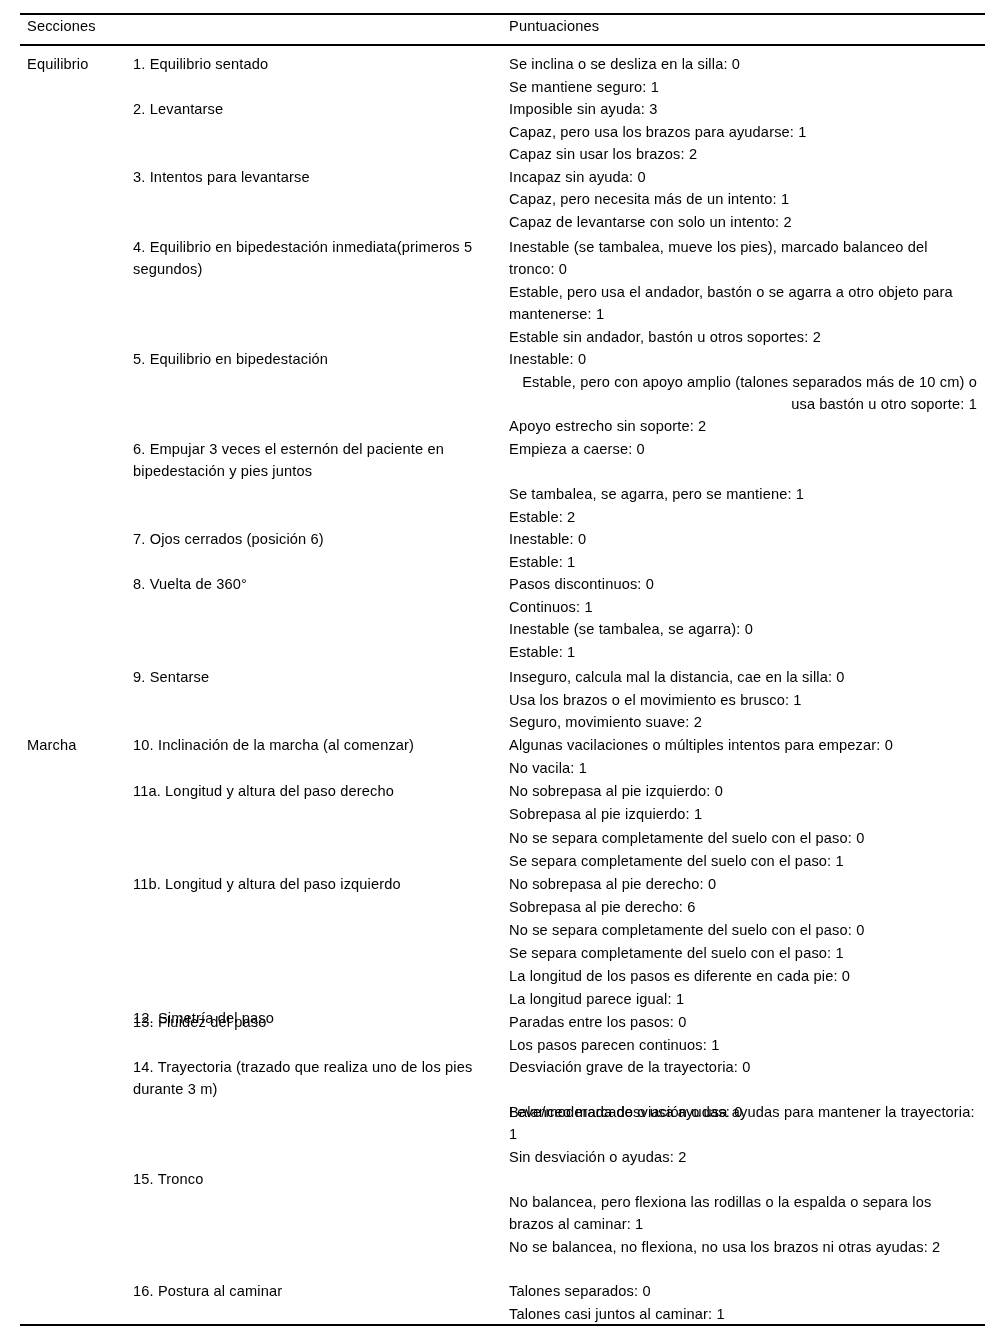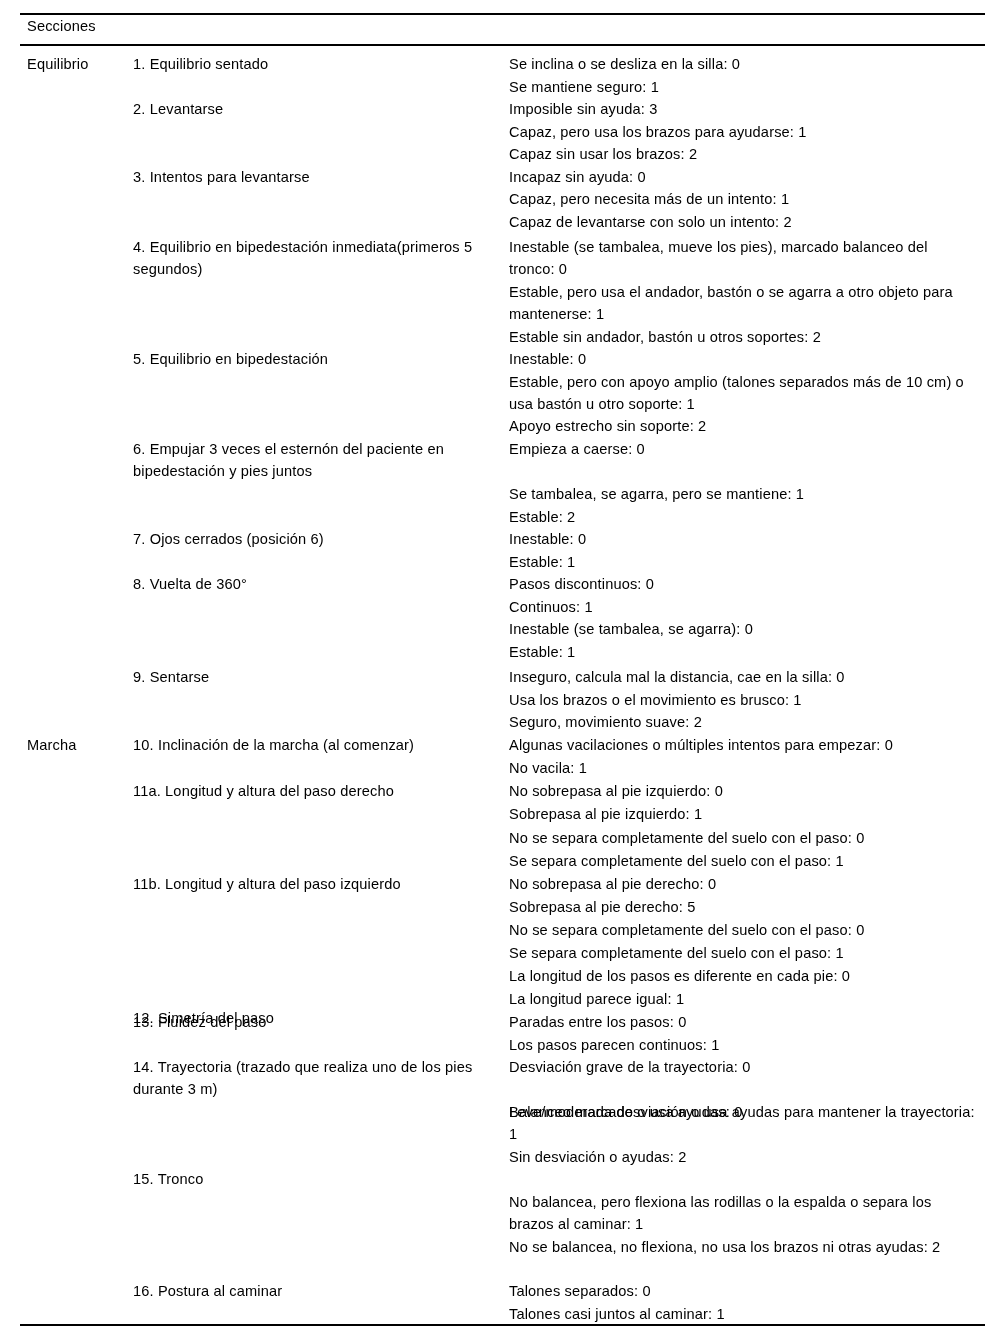--- a/index.html
+++ b/index.html
@@ -47,20 +47,21 @@
 </head>
 <body>
 
 <div id="page">
 
   <div class="rule rule-top"></div>
   <div class="rule rule-header"></div>
   <div class="rule rule-bottom"></div>
 
   <div class="cell hdr col-sec" style="top:15px">Secciones</div>
+  <div class="cell hdr col-score" style="top:15px">Puntuaciones</div>
 
   <div id="sections-layer">
       <div class="cell col-sec" style="top: 53px;">Equilibrio</div>
       <div class="cell col-sec" style="top: 734px;">Marcha</div>
     </div>
   <div id="items-layer">
       <div class="cell col-item" style="top: 53px;">1. Equilibrio sentado</div>
       <div class="cell col-item" style="top: 98px;">2. Levantarse</div>
       <div class="cell col-item" style="top: 166px;">3. Intentos para levantarse</div>
       <div class="cell col-item" style="top: 236px;">4. Equilibrio en bipedestación inmediata(primeros 5 segundos)</div>
@@ -84,42 +85,42 @@
       <div class="cell col-score" style="top: 98px;">Imposible sin ayuda: 3</div>
       <div class="cell col-score" style="top: 121px;">Capaz, pero usa los brazos para ayudarse: 1</div>
       <div class="cell col-score" style="top: 143px;">Capaz sin usar los brazos: 2</div>
       <div class="cell col-score" style="top: 166px;">Incapaz sin ayuda: 0</div>
       <div class="cell col-score" style="top: 188px;">Capaz, pero necesita más de un intento: 1</div>
       <div class="cell col-score" style="top: 211px;">Capaz de levantarse con solo un intento: 2</div>
       <div class="cell col-score" style="top: 236px;">Inestable (se tambalea, mueve los pies), marcado balanceo del tronco: 0</div>
       <div class="cell col-score" style="top: 281px;">Estable, pero usa el andador, bastón o se agarra a otro objeto para mantenerse: 1</div>
       <div class="cell col-score" style="top: 326px;">Estable sin andador, bastón u otros soportes: 2</div>
       <div class="cell col-score" style="top: 348px;">Inestable: 0</div>
-      <div class="cell col-score" style="top: 371px;">Estable, pero con apoyo amplio (talones separados más de 10 cm) o usa bastón u otro soporte: 1</div>
+      <div class="cell col-score" style="top: 371px; text-align: right;">Estable, pero con apoyo amplio (talones separados más de 10 cm) o usa bastón u otro soporte: 1</div>
       <div class="cell col-score" style="top: 415px;">Apoyo estrecho sin soporte: 2</div>
       <div class="cell col-score" style="top: 438px;">Empieza a caerse: 0</div>
       <div class="cell col-score" style="top: 483px;">Se tambalea, se agarra, pero se mantiene: 1</div>
       <div class="cell col-score" style="top: 506px;">Estable: 2</div>
       <div class="cell col-score" style="top: 528px;">Inestable: 0</div>
       <div class="cell col-score" style="top: 551px;">Estable: 1</div>
       <div class="cell col-score" style="top: 573px;">Pasos discontinuos: 0</div>
       <div class="cell col-score" style="top: 596px;">Continuos: 1</div>
       <div class="cell col-score" style="top: 618px;">Inestable (se tambalea, se agarra): 0</div>
       <div class="cell col-score" style="top: 641px;">Estable: 1</div>
       <div class="cell col-score" style="top: 666px;">Inseguro, calcula mal la distancia, cae en la silla: 0</div>
       <div class="cell col-score" style="top: 689px;">Usa los brazos o el movimiento es brusco: 1</div>
       <div class="cell col-score" style="top: 711px;">Seguro, movimiento suave: 2</div>
       <div class="cell col-score" style="top: 734px;">Algunas vacilaciones o múltiples intentos para empezar: 0</div>
       <div class="cell col-score" style="top: 757px;">No vacila: 1</div>
       <div class="cell col-score" style="top: 780px;">No sobrepasa al pie izquierdo: 0</div>
       <div class="cell col-score" style="top: 803px;">Sobrepasa al pie izquierdo: 1</div>
       <div class="cell col-score" style="top: 827px;">No se separa completamente del suelo con el paso: 0</div>
       <div class="cell col-score" style="top: 850px;">Se separa completamente del suelo con el paso: 1</div>
       <div class="cell col-score" style="top: 873px;">No sobrepasa al pie derecho: 0</div>
-      <div class="cell col-score" style="top: 896px;">Sobrepasa al pie derecho: 5</div>
+      <div class="cell col-score" style="top: 896px;">Sobrepasa al pie derecho: 6</div>
       <div class="cell col-score" style="top: 919px;">No se separa completamente del suelo con el paso: 0</div>
       <div class="cell col-score" style="top: 942px;">Se separa completamente del suelo con el paso: 1</div>
       <div class="cell col-score" style="top: 965px;">La longitud de los pasos es diferente en cada pie: 0</div>
       <div class="cell col-score" style="top: 988px;">La longitud parece igual: 1</div>
       <div class="cell col-score" style="top: 1011px;">Paradas entre los pasos: 0</div>
       <div class="cell col-score" style="top: 1034px;">Los pasos parecen continuos: 1</div>
       <div class="cell col-score" style="top: 1056px;">Desviación grave de la trayectoria: 0</div>
       <div class="cell col-score" style="top: 1101px;">Leve/moderada desviación o usa ayudas para mantener la trayectoria: 1</div>
       <div class="cell col-score" style="top: 1146px;">Sin desviación o ayudas: 2</div>
       <div class="cell col-score" style="top: 1101px;">Balanceo marcado o usa ayudas: 0</div>

